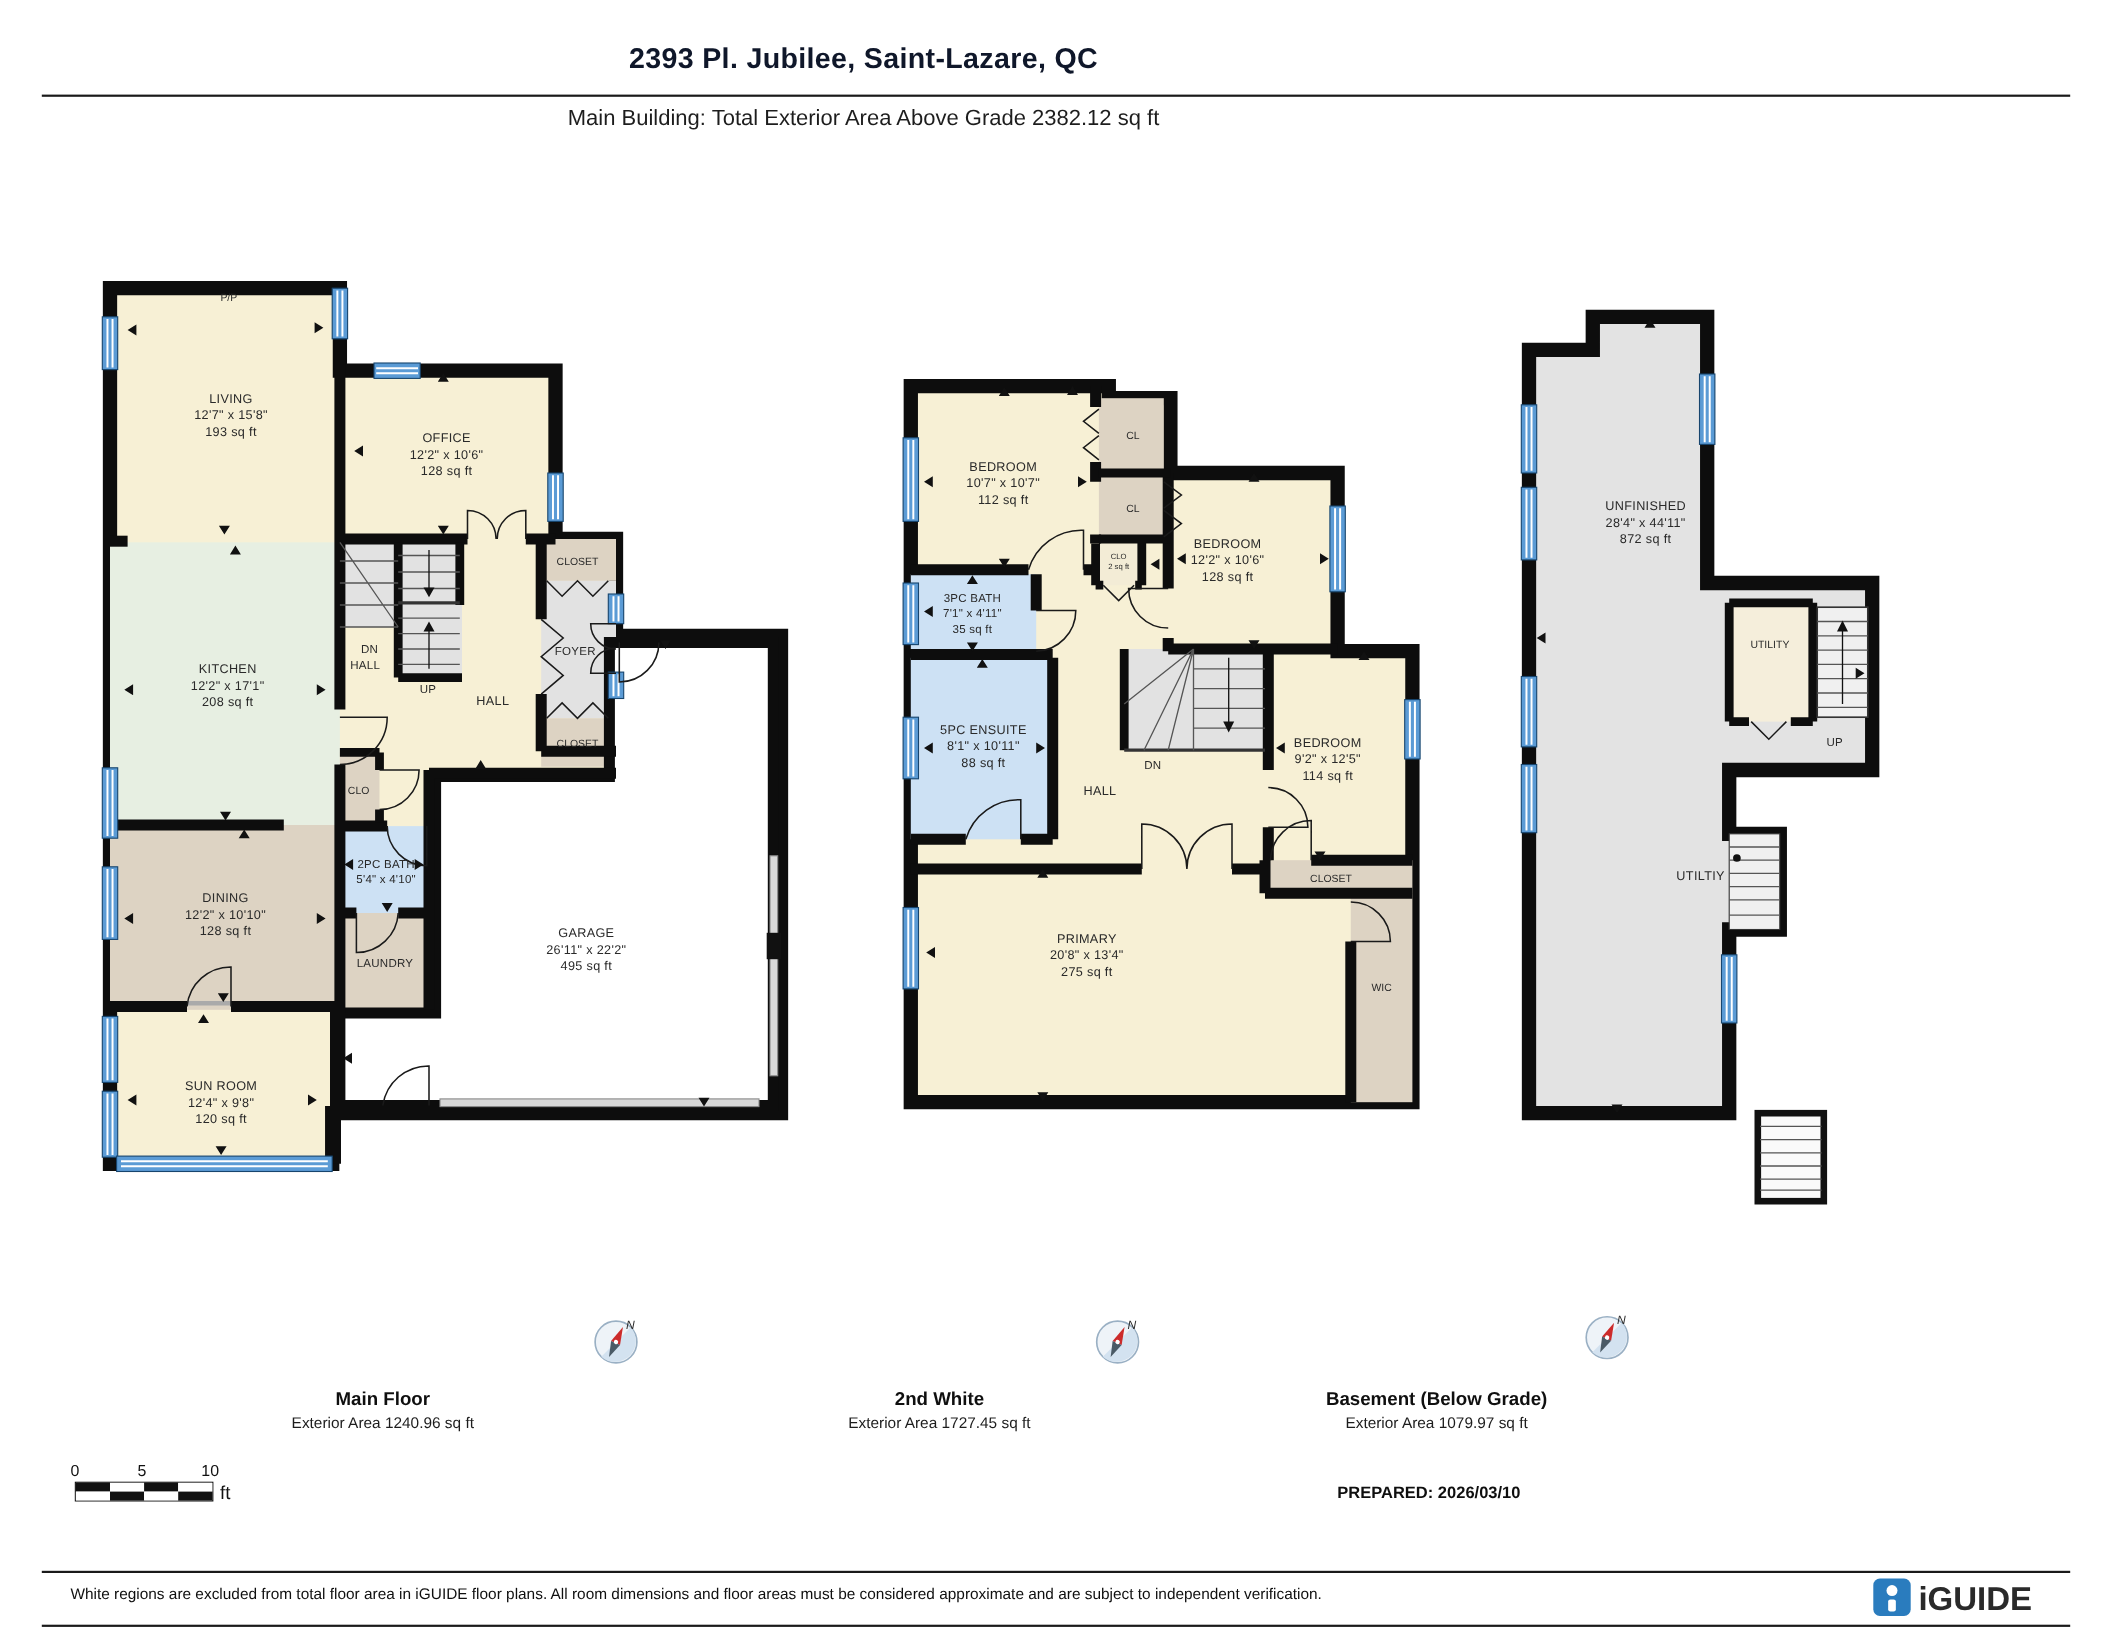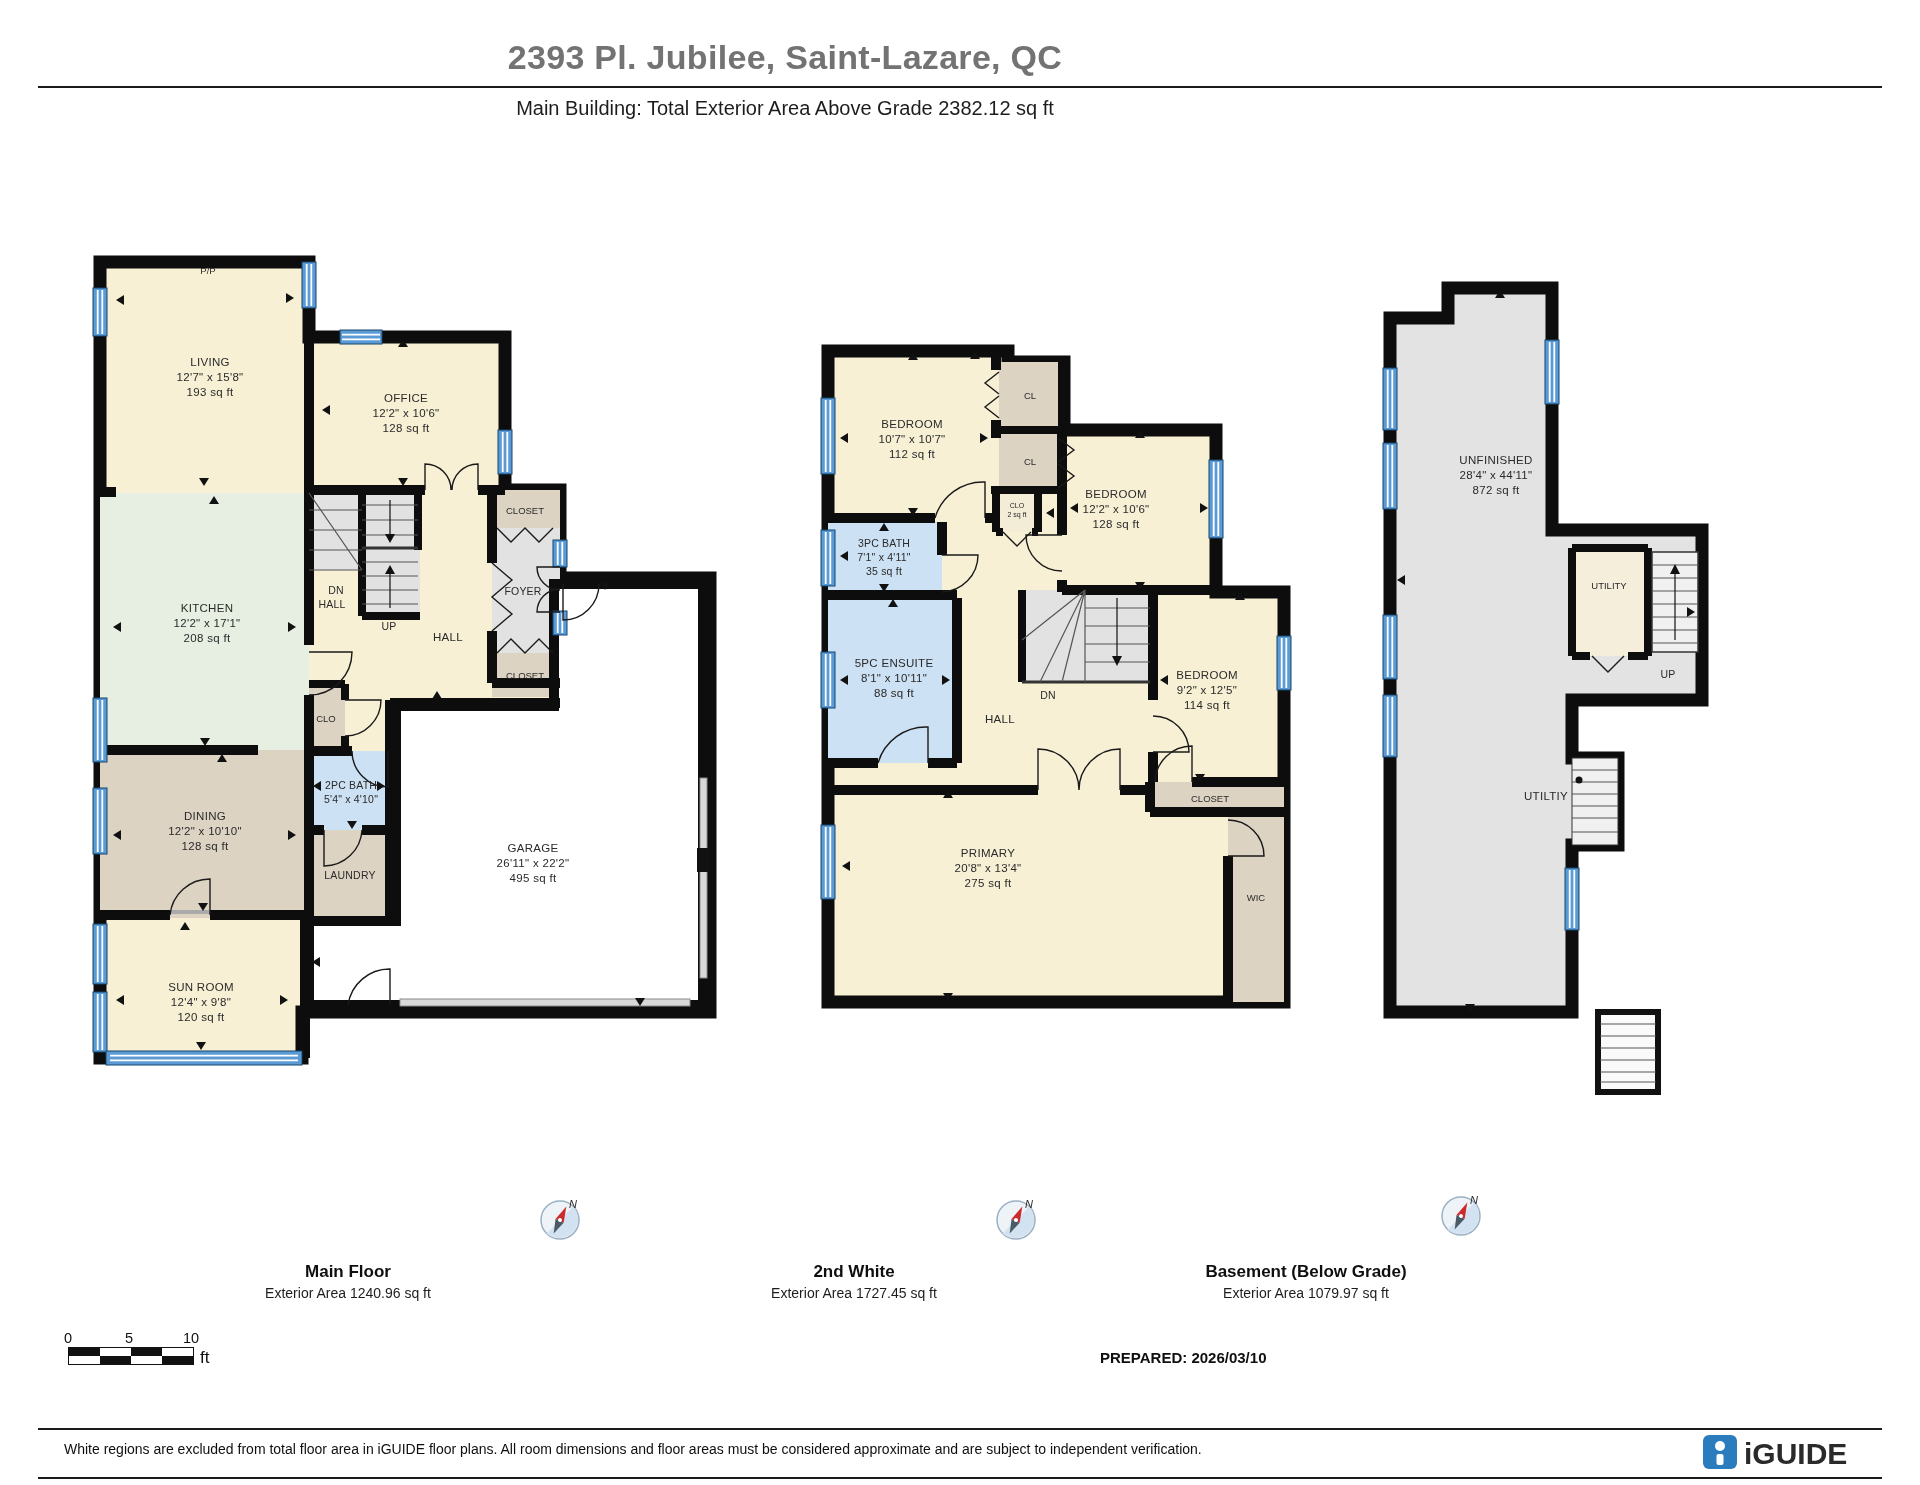--- a/index.html
+++ b/index.html
@@ -1,20 +1,20 @@
 <!DOCTYPE html>
 <html><head>
 <meta charset="utf-8">
 <style>
   html,body{margin:0;padding:0;background:#fff}
   .page{position:relative;width:1920px;height:1485px;background:#fff;
         font-family:"Liberation Sans",sans-serif;overflow:hidden}
   .hline{position:absolute;background:#1a1a1a}
   .title{position:absolute;left:285px;top:38px;width:1000px;text-align:center;
-         font-size:34px;font-weight:bold;color:#737373;letter-spacing:.3px}
+         font-size:26px;font-weight:bold;color:#0f172a;letter-spacing:.3px}
   .subtitle{position:absolute;left:285px;top:97px;width:1000px;text-align:center;
             font-size:20px;color:#1d1d1d}
   .plan{position:absolute}
   svg text{font-family:"Liberation Sans",sans-serif;fill:#2a2a2a}
   .rl{font-size:11.5px;text-anchor:middle;letter-spacing:.3px}
   .rm{font-size:10.5px;text-anchor:middle;letter-spacing:.2px}
   .rs{font-size:9.5px;text-anchor:middle}
   .rt{font-size:7px;text-anchor:middle}
   .w10{stroke:#0d0d0d;stroke-width:10;fill:none}
   .w8{stroke:#0d0d0d;stroke-width:8;fill:none}
@@ -22,21 +22,21 @@
   .outline{stroke:#0d0d0d;stroke-width:13;stroke-linejoin:miter}
   .win{fill:#5b9bd5;stroke:#17456e;stroke-width:1}
   .wl{stroke:#fff;stroke-width:1.8;fill:none}
   .door{stroke:#1a1a1a;stroke-width:1.4;fill:none}
   .tread{stroke:#555;stroke-width:1.2;fill:none}
   .arr{fill:#111}
   .gdoor{fill:#d8d8d8;stroke:#8a8a8a;stroke-width:1}
   .floor-label{position:absolute;width:360px;text-align:center}
   .floor-title{font-size:17px;font-weight:bold;color:#0f0f0f}
   .floor-area{font-size:14px;color:#1d1d1d;margin-top:3px}
-  .prepared{position:absolute;left:1100px;top:1349px;width:398px;text-align:left;
+  .prepared{position:absolute;left:1100px;top:1349px;width:398px;text-align:center;
             font-size:15px;font-weight:bold;color:#0f0f0f}
   .scalebar{position:absolute;left:64px;top:1330px;width:200px;height:40px}
   .scalebar .num{position:absolute;top:0;font-size:14.5px;color:#111}
   .sbar{position:absolute;top:17px;left:4px;width:124px;height:16px;border:1px solid #111;
         display:grid;grid-template-columns:repeat(4,1fr);grid-template-rows:1fr 1fr}
   .cb{background:#111}.cw{background:#fff}
   .ftunit{position:absolute;left:136px;top:18px;font-size:17px;color:#111}
   .footer-disclaimer{position:absolute;left:64px;top:1441px;width:1400px;font-size:14px;color:#0f0f0f}
   .brand{position:absolute;left:1702px;top:1431px;width:180px;height:42px}
   .compass{position:absolute;width:48px;height:48px}

